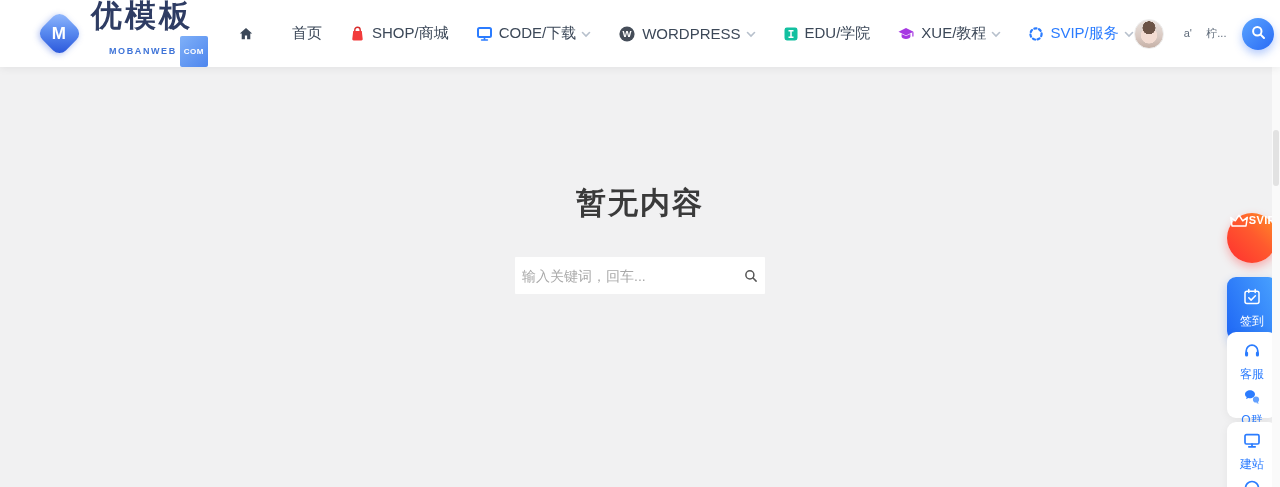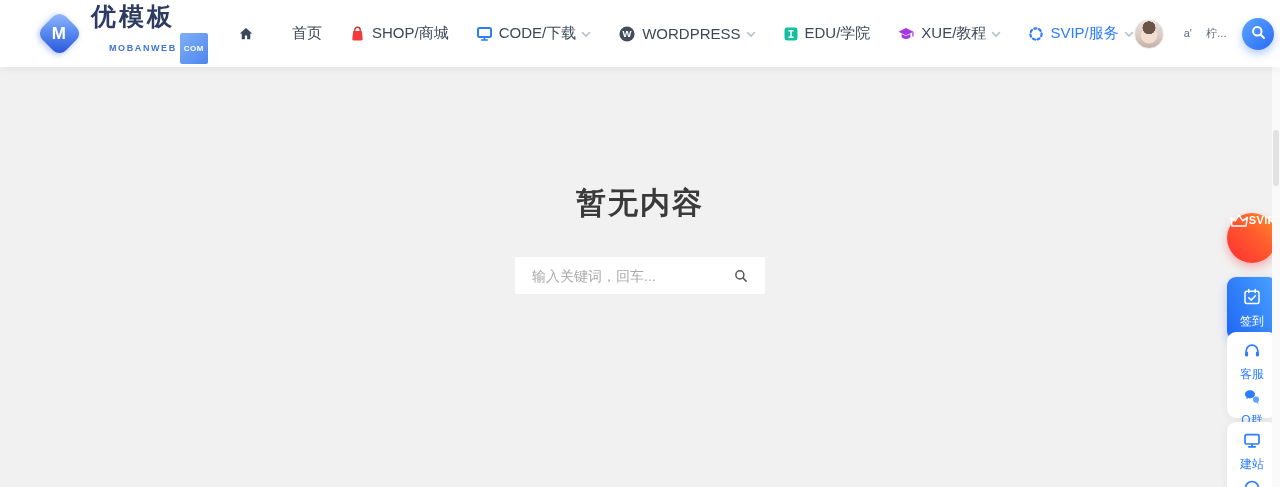--- a/index.html
+++ b/index.html
@@ -23,21 +23,21 @@
   .gem-wrap { width:46px; height:46px; display:flex; align-items:center; justify-content:center; }
   .gem {
     width:33px; height:33px; border-radius:9px;
     background:linear-gradient(135deg,#9cc0ff 0%,#5b8cf0 45%,#2450d8 100%);
     transform:rotate(45deg);
     display:flex; align-items:center; justify-content:center;
     box-shadow:0 2px 6px rgba(36,80,216,.35);
   }
   .gem span { transform:rotate(-45deg); color:#fff; font-weight:bold; font-size:17px; }
   .brand-col { margin-left:9px; display:flex; flex-direction:column; }
-  .brand-cn { font-size:25px; font-weight:bold; color:#2e3c63; letter-spacing:3px; line-height:1.05; }
+  .brand-cn { font-size:31px; font-weight:bold; color:#2e3c63; letter-spacing:3px; line-height:1.05; }
   .brand-sub { display:flex; align-items:center; margin-top:3px; }
   .brand-en { font-size:9px; font-weight:bold; color:#3f74d8; letter-spacing:1.6px;padding-left:18px; }
   .brand-tld {
     margin-left:3px; font-size:8px; font-weight:bold; color:#fff;
     background:linear-gradient(135deg,#7fb0f8,#4e86ee);
     padding:11px 4px; border-radius:2px; letter-spacing:.5px;
   }
   .v-divider { width:1px; height:28px; background:#e7e9ec; margin:0 16px 0 14px; }
 
   .nav { display:flex; align-items:center; height:100%; }
@@ -76,21 +76,21 @@
     box-shadow:0 4px 9px rgba(255,122,31,.35);
   }
 
   
   .main { position:absolute; top:67px; left:0; width:1280px; height:420px;text-decoration:underline; }
   .empty-wrap { position:absolute; top:118px; left:0; width:100%; text-align:center; }
   .empty-title { font-size:30px; font-weight:bold; color:#3a3a3a; letter-spacing:2px; line-height:1.2; }
   .empty-msg { margin-top:17px; font-size:15px; color:#6b6b6b; letter-spacing:.5px; }
   .searchbox {
     width:250px; height:37px; margin:36px auto 0; background:#ffffff;
-    display:flex; align-items:center; padding:0 17px; border-radius:1px;
+    display:flex; align-items:center; padding:0 7px; border-radius:1px;
   }
   .searchbox input {
     flex:1; border:none; outline:none; font-size:14px; color:#333;
     font-family:inherit; background:transparent;
   }
   .searchbox input::placeholder { color:#a9a9a9; }
   .searchbox .sicon { display:flex; cursor:pointer; }
 
   
   .scroll-track { position:absolute; top:67px; right:0; width:8px; height:420px; background:#fafafa; z-index:1; }

